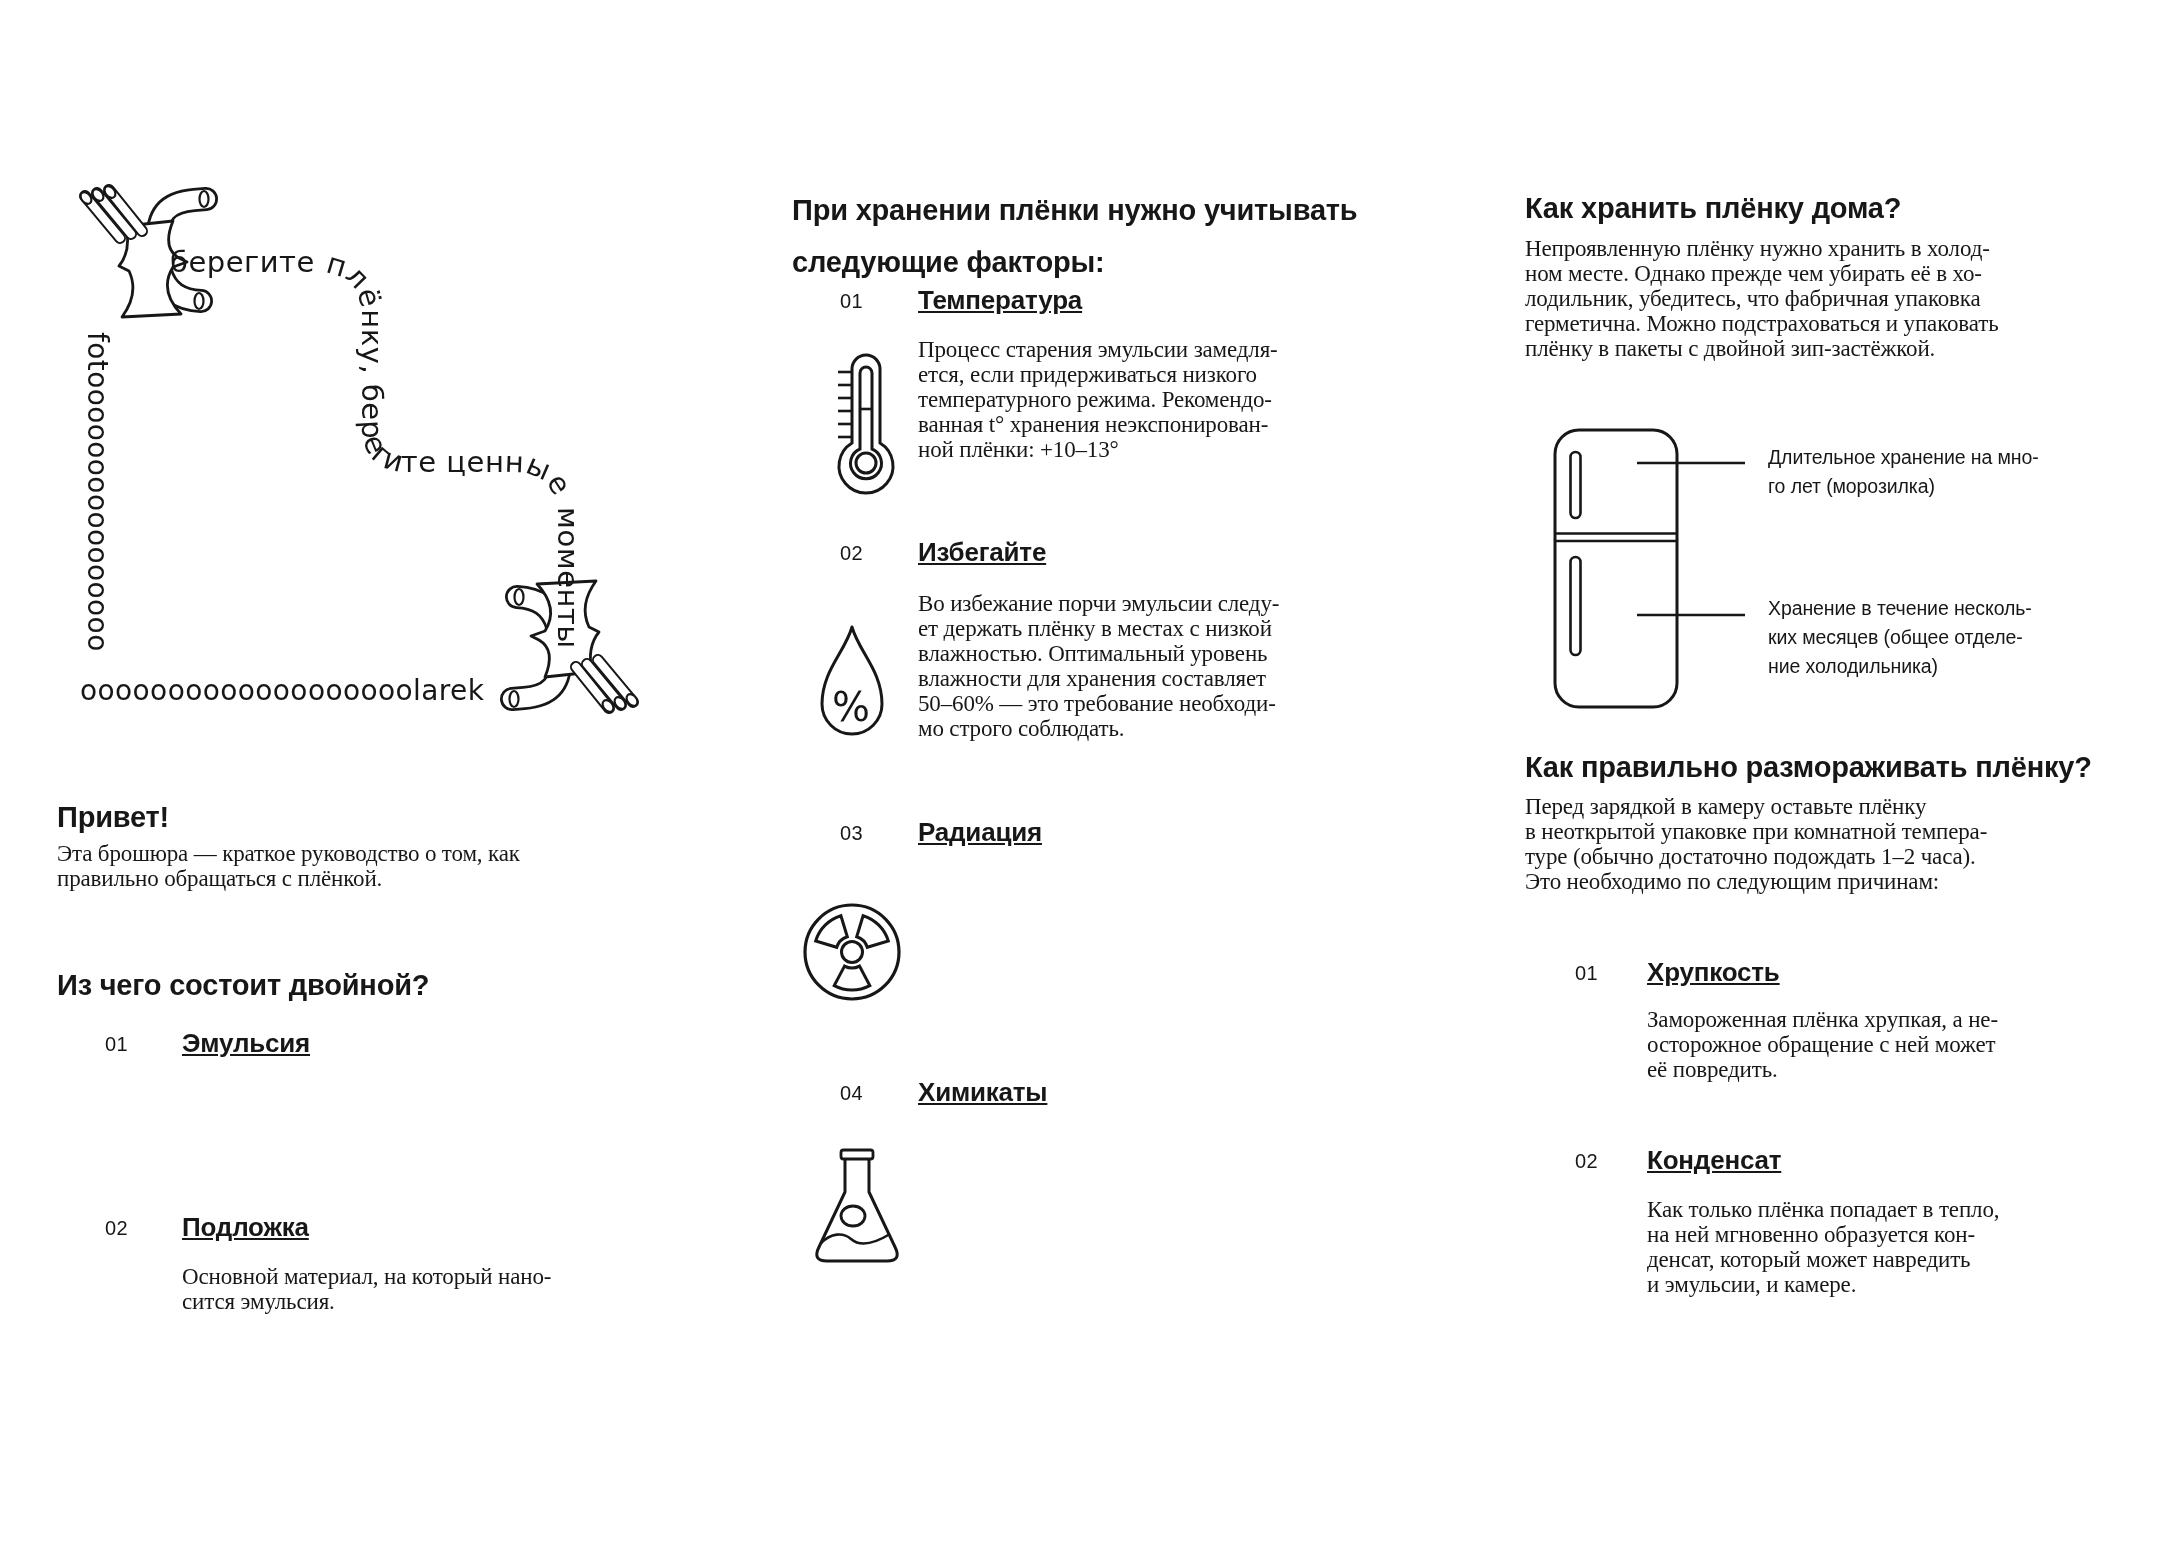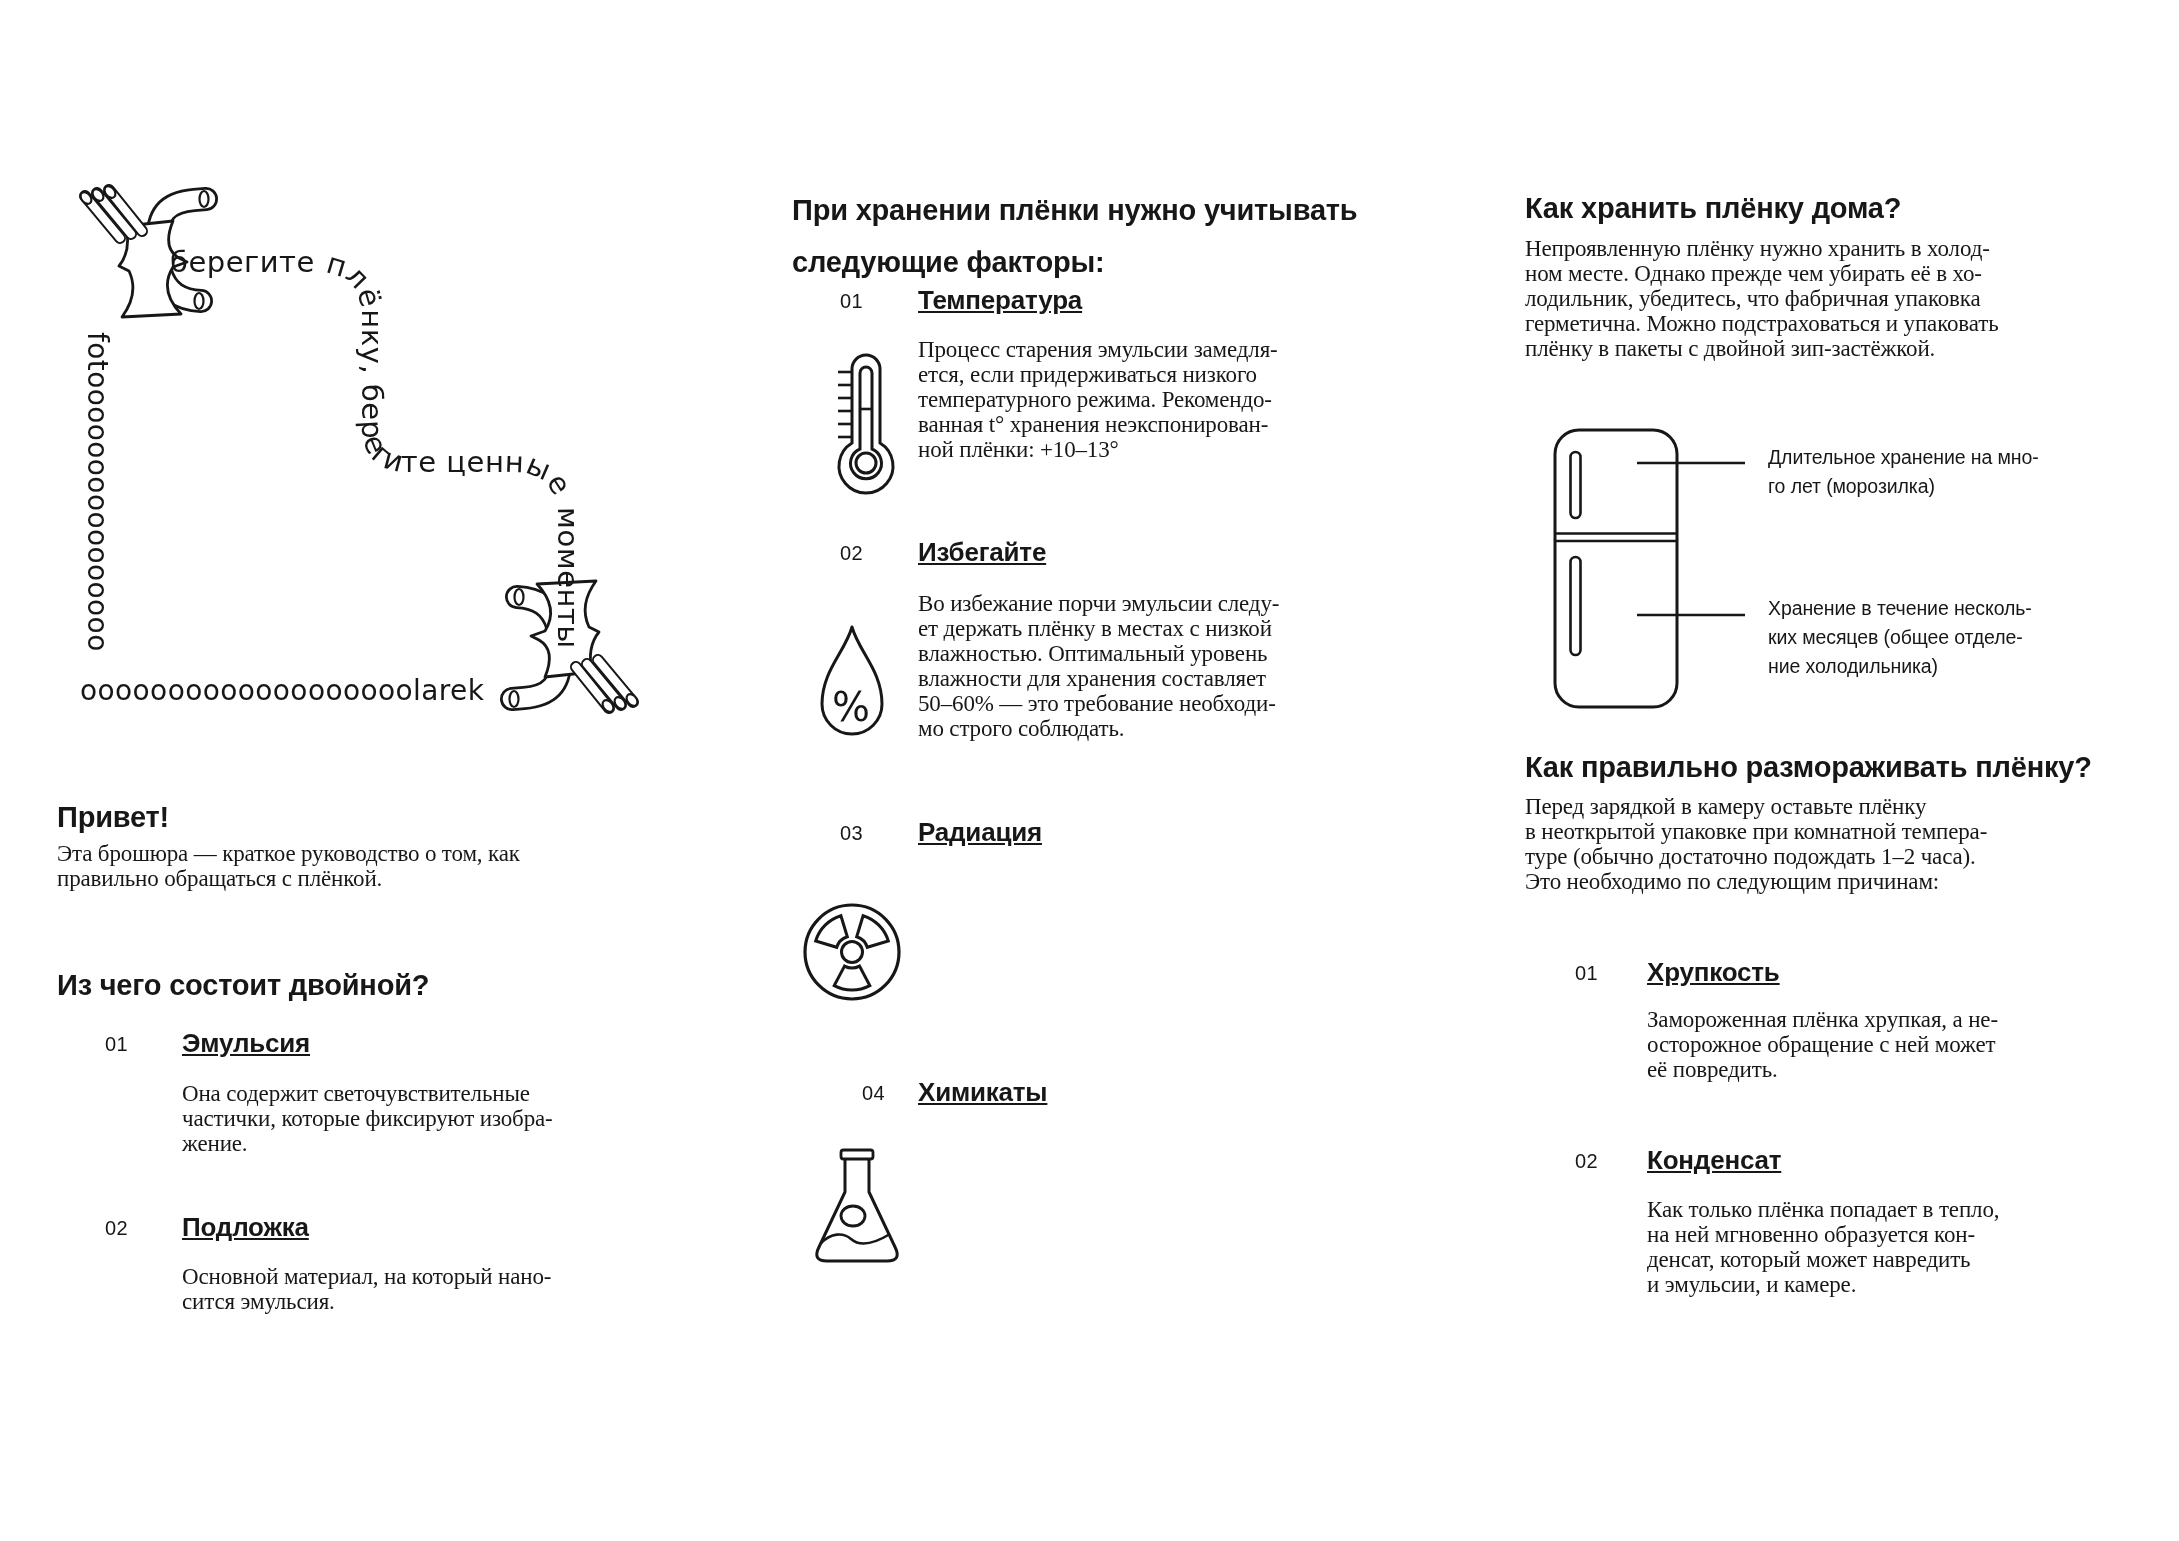--- a/index.html
+++ b/index.html
@@ -108,23 +108,20 @@
   </svg>
 
   <div class="abs h" style="left:57px;top:791px">Привет!</div>
   <div class="abs body-text" style="left:57px;top:841px;width:560px">Эта брошюра — краткое руководство о том, как
 правильно обращаться с плёнкой.</div>
 
   <div class="abs h" style="left:57px;top:959px">Из чего состоит двойной?</div>
 
   <div class="abs num" style="left:105px;top:1028px">01</div>
   <div class="abs item-title" style="left:182px;top:1027px">Эмульсия</div>
-  <div class="abs body-text" style="left:182px;top:1081px;width:480px">Она содержит светочувствительные
-частички, которые фиксируют изобра-
-жение.</div>
 
   <div class="abs num" style="left:105px;top:1212px">02</div>
   <div class="abs item-title" style="left:182px;top:1211px">Подложка</div>
   <div class="abs body-text" style="left:182px;top:1264px;width:480px">Основной материал, на который нано-
 сится эмульсия.</div>
 
   <div class="abs h" style="left:792px;top:184px">При хранении плёнки нужно учитывать
 следующие факторы:</div>
 
   <div class="abs num" style="left:840px;top:285px">01</div>
@@ -140,21 +137,21 @@
   <div class="abs body-text" style="left:918px;top:591px;width:560px">Во избежание порчи эмульсии следу-
 ет держать плёнку в местах с низкой
 влажностью. Оптимальный уровень
 влажности для хранения составляет
 50–60% — это требование необходи-
 мо строго соблюдать.</div>
 
   <div class="abs num" style="left:840px;top:817px">03</div>
   <div class="abs item-title" style="left:918px;top:816px">Радиация</div>
 
-  <div class="abs num" style="left:862px;top:1077px">04</div>
+  <div class="abs num" style="left:840px;top:1077px">04</div>
   <div class="abs item-title" style="left:918px;top:1076px">Химикаты</div>
 
   <div class="abs h" style="left:1525px;top:182px">Как хранить плёнку дома?</div>
   <div class="abs body-text" style="left:1525px;top:236px;width:570px">Непроявленную плёнку нужно хранить в холод-
 ном месте. Однако прежде чем убирать её в хо-
 лодильник, убедитесь, что фабричная упаковка
 герметична. Можно подстраховаться и упаковать
 плёнку в пакеты с двойной зип-застёжкой.</div>
 
   <div class="abs label-sm" style="left:1768px;top:443px;width:300px">Длительное хранение на мно-

